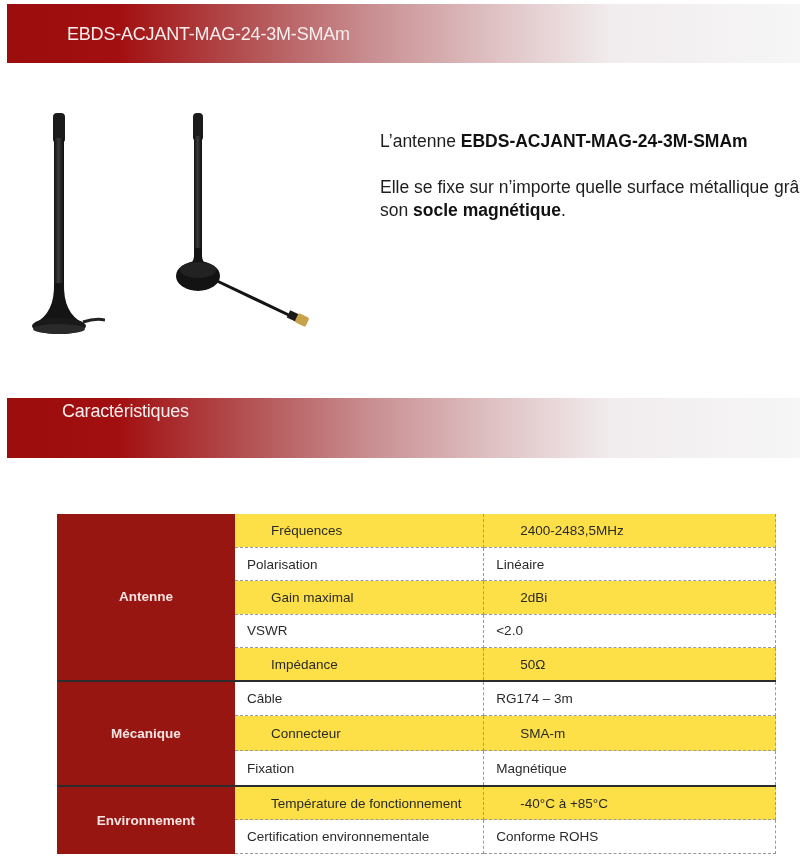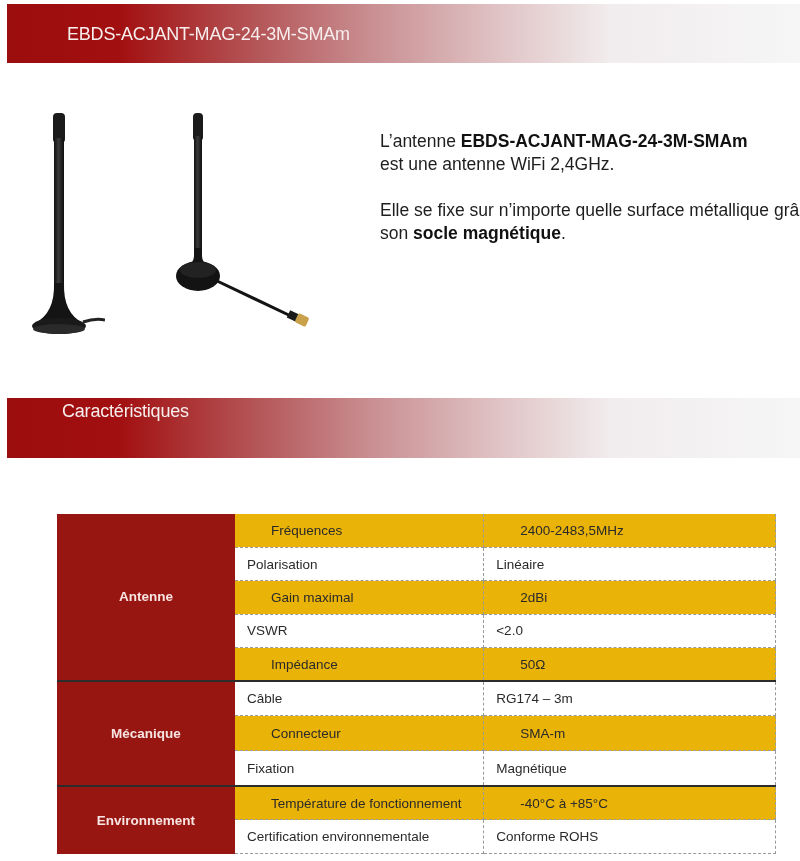--- a/index.html
+++ b/index.html
@@ -29,21 +29,21 @@
       position: absolute; left: 57px; top: 514px; width: 719px;
       border-collapse: collapse; font-size: 13.5px; color: #2a2a2a;
     }
     table.specs td { height: 33.4px; padding: 0 0 0 12px; border-bottom: 1px dashed #9a9a9a; vertical-align: middle; }
     table.specs td.cat {
       width: 178px; padding: 0; background: #971611; color: #f8e4e2;
       font-weight: bold; text-align: center; font-size: 13.5px; border-bottom: none;
     }
     table.specs td.lbl { width: 249px; border-right: 1px dashed #9a9a9a; }
     table.specs td.val { width: 292px; border-right: 1px dashed #9a9a9a; }
-    table.specs tr.shade td.lbl, table.specs tr.shade td.val { background: #eab308; padding-left: 36px; }
+    table.specs tr.shade td.lbl, table.specs tr.shade td.val { background: #fde047; padding-left: 36px; }
     table.specs tr.grp-start td { border-top: 2.5px solid #2c2c2c; }
     table.specs tr.meca td.lbl, table.specs tr.meca td.val { height: 35px; margin-left: 27px; }
     table.specs tr.env td.lbl, table.specs tr.env td.val { height: 34px; }
   </style>
 </head>
 <body>
 
 <div class="band" id="band1">
   <span class="band-title">EBDS-ACJANT-MAG-24-3M-SMAm</span>
 </div>
@@ -69,21 +69,21 @@
   <rect x="24" y="28" width="8" height="120" fill="url(#rodg)"></rect>
   <path d="M24 140 Q26 155 16 160 L40 160 Q30 155 32 140 Z" fill="#141414"></path>
   <ellipse cx="28" cy="168" rx="22" ry="15" fill="#131313"></ellipse>
   <ellipse cx="28" cy="162" rx="18" ry="8" fill="#222"></ellipse>
   <line x1="45" y1="172" x2="125" y2="210" stroke="#141414" stroke-width="3"></line>
   <rect x="118" y="204" width="10" height="8" fill="#1a1a1a" transform="rotate(25 123 208)"></rect>
   <rect x="126" y="207" width="12" height="10" rx="2" fill="#c9a14a" transform="rotate(25 132 212)"></rect>
 </svg>
 
 <div class="desc">
-  <p><span>L’antenne </span><b>EBDS-ACJANT-MAG-24-3M-SMAm</b><br><span>est une antenne WiFi 2,4GHz.</span></p>
+  <p><span>L’antenne </span><b>EBDS-ACJANT-MAG-24-3M-SMAm</b><br></p>
   <p><span>Elle se fixe sur n’importe quelle surface métallique grâce à son </span><b>socle magnétique</b><span>.</span></p>
 </div>
 
 <div class="band" id="band2">
   <span class="band-title">Caractéristiques</span>
 </div>
 
 <table class="specs">
   <tbody>
     <tr class="shade">

